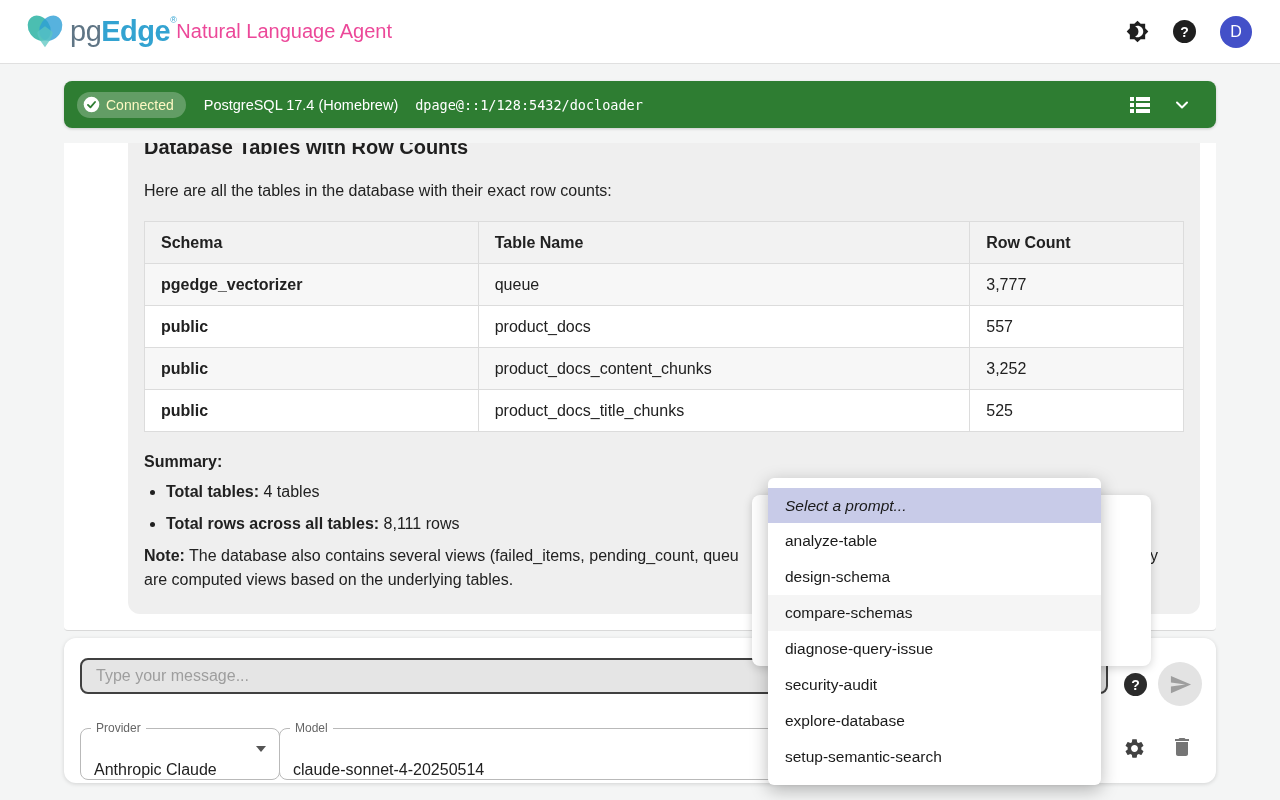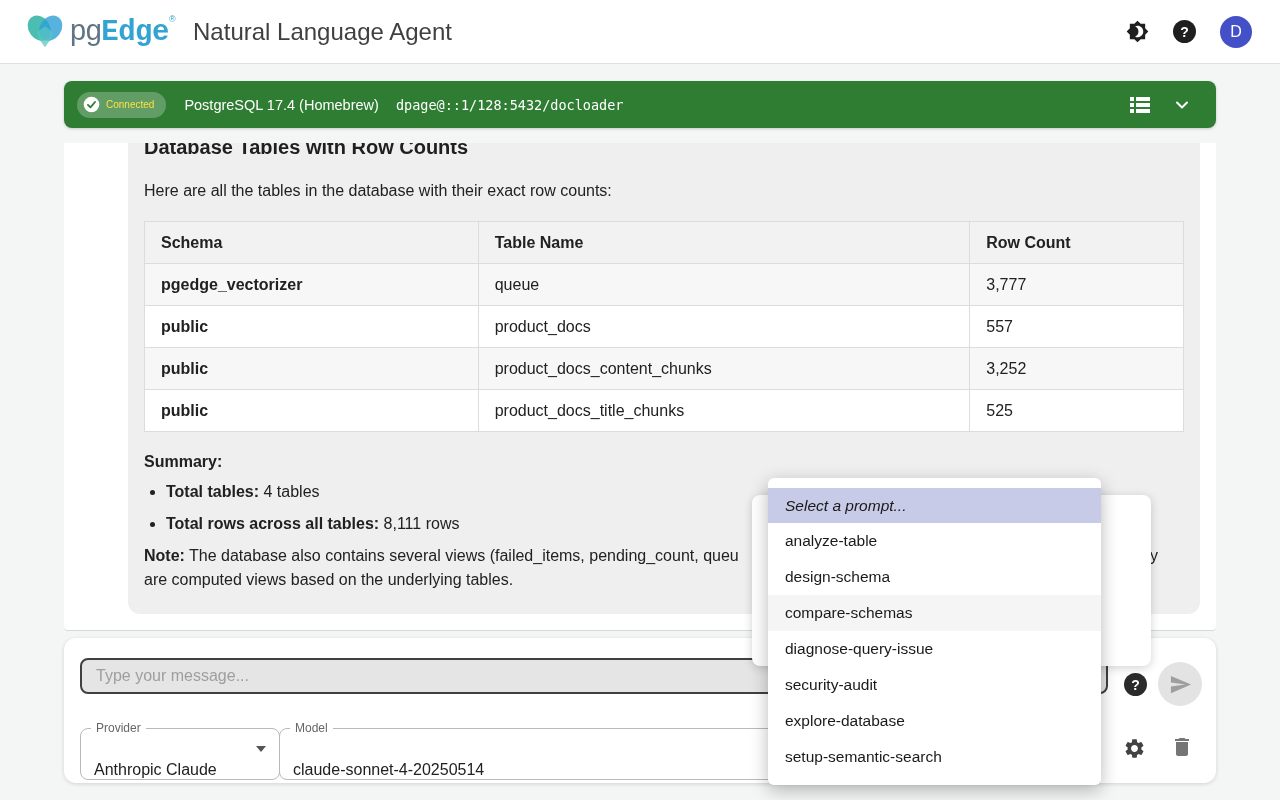--- a/index.html
+++ b/index.html
@@ -13,23 +13,23 @@
   
   .header {
     position:absolute; left:0; top:0; width:1280px; height:64px;
     background:#ffffff; border-bottom:1px solid #e0e0e0;
     display:flex; align-items:center; z-index:5;
   }
   .logo-wrap { display:flex; align-items:center; margin-left:22px; }
   .logo-mark { width:46px; height:46px; }
   .logo-text { font-size:29px; letter-spacing:-0.5px; margin-left:2px; }
   .logo-pg { color:#5f7585; }
-  .logo-edge { color:#33a3d1; font-weight:bold;font-family:Liberation Mono, monospace; }
+  .logo-edge { color:#33a3d1; font-weight:bold; }
   .logo-reg { color:#33a3d1; font-size:9px; vertical-align:top; }
-  .app-title { font-size:24px; color:#404040; margin-left:18px; }
+  .app-title { font-size:20px; color:#ec4899; }
   .header-right { margin-left:auto; display:flex; align-items:center; gap:24px; margin-right:28px; }
   .icon-btn { width:24px; height:24px; display:flex; align-items:center; justify-content:center; cursor:pointer; }
   .help-circle {
     width:23px; height:23px; border-radius:50%; background:#1f1f1f; color:#ffffff;
     display:flex; align-items:center; justify-content:center;
     font-size:14px; font-weight:bold; cursor:pointer;
   }
   .avatar {
     width:32px; height:32px; border-radius:50%; background:#4350c8; color:#ffffff;
     display:flex; align-items:center; justify-content:center; font-size:16px; cursor:pointer;
@@ -37,21 +37,21 @@
   
   .conn-bar {
     position:absolute; left:64px; top:81px; width:1152px; height:47px;
     background:#2e7d32; border-radius:8px; display:flex; align-items:center;
     box-shadow:0 1px 3px rgba(0,0,0,0.18); z-index:4; color:#ffffff;
   }
   .conn-badge {
     margin-left:13px; background:rgba(255,255,255,0.25); border-radius:13px;
     height:26px; display:flex; align-items:center; padding:0 12px 0 6px; gap:6px;
   }
-  .conn-badge-label { font-size:10px; color:#fde047; }
+  .conn-badge-label { font-size:14px; color:#fef9c3; }
   .conn-server { font-size:14.5px; margin-left:18px; }
   .conn-string { font-family:"DejaVu Sans Mono","Liberation Mono",monospace; font-size:13.5px; margin-left:17px; }
   .conn-right { margin-left:auto; display:flex; align-items:center; gap:20px; margin-right:24px; }
   
   .chat-viewport {
     position:absolute; left:64px; top:143px; width:1152px; height:488px;
     background:#ffffff; overflow:hidden; border-bottom:1px solid #d9d9d9;
     border-radius:0 0 4px 4px; z-index:1;
   }
   .assistant-bubble {

